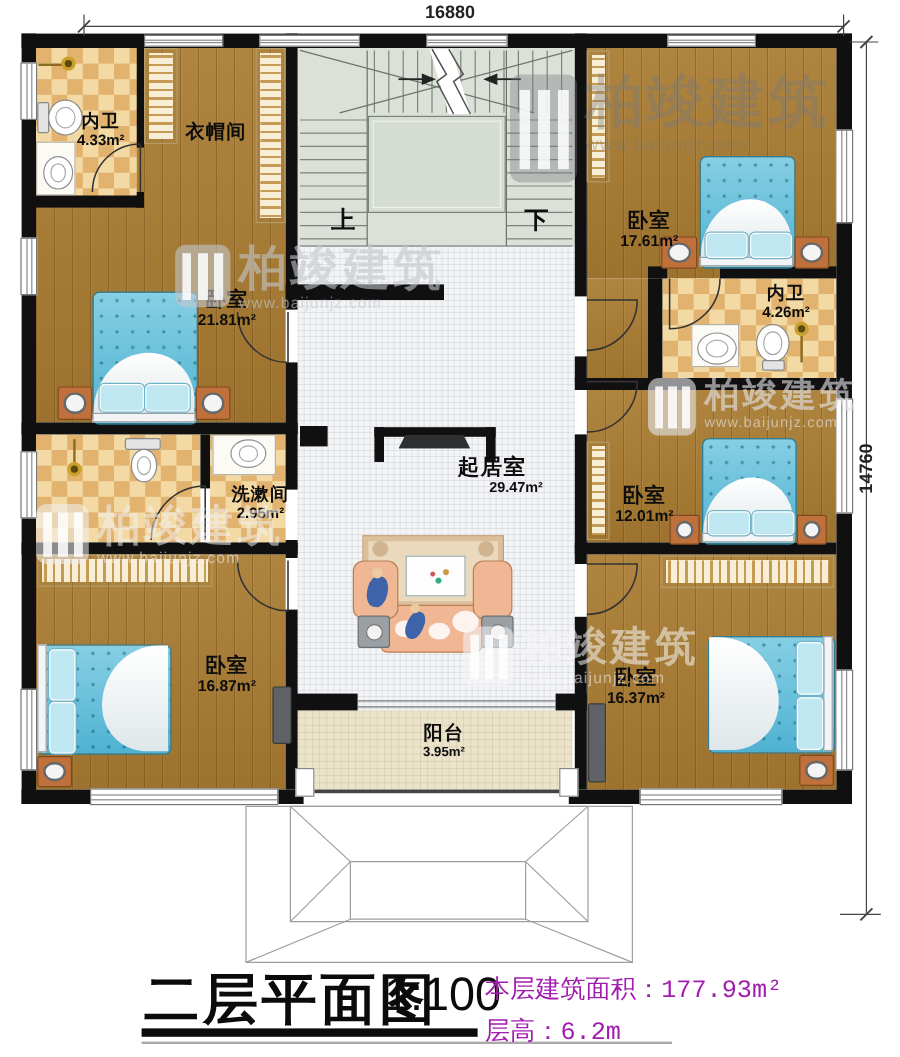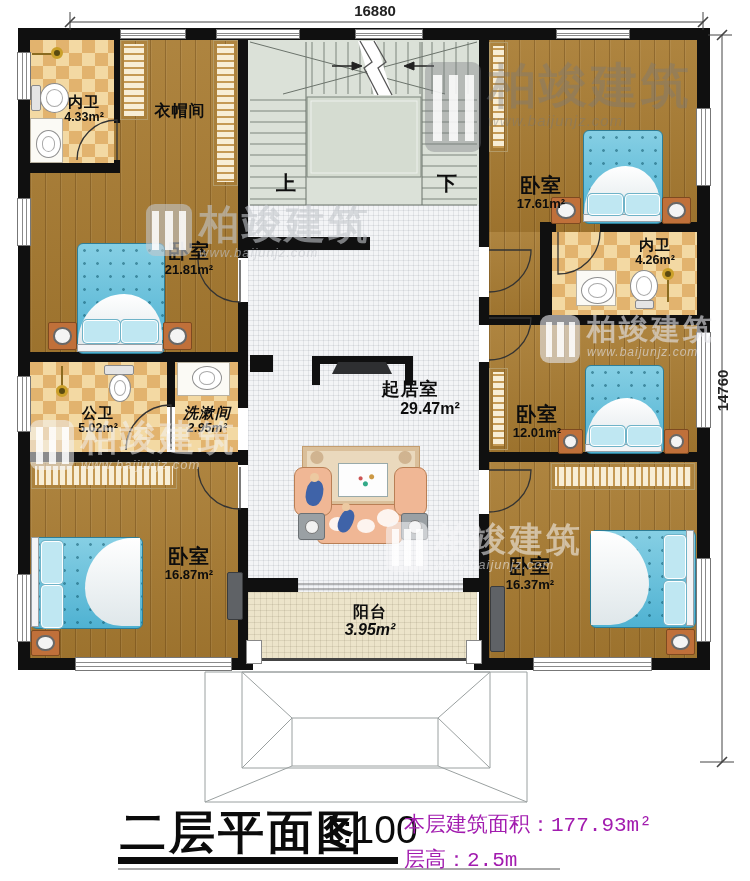--- a/index.html
+++ b/index.html
@@ -64,31 +64,31 @@
   .stbl::after{content:"";position:absolute;inset:22%;background:#f2f2f2;border-radius:50%;border:1px solid #777;box-sizing:border-box;}
   .ctable{position:absolute;background:#fdfdfd;border:1px solid #9aa;box-sizing:border-box;
         background-image:radial-gradient(circle at 68% 40%,#c94 2px,transparent 3px),
                          radial-gradient(circle at 55% 62%,#3a8 2px,transparent 3px),
                          radial-gradient(circle at 45% 45%,#c55 1.5px,transparent 2.5px);}
   .tv{position:absolute;background:#2e2f31;clip-path:polygon(10% 0,90% 0,100% 100%,0 100%);}
   .person{position:absolute;background:#3f63a8;border-radius:45%;}
   .head{position:absolute;background:#ecc9a1;border-radius:50%;}
   
   .rlabel{position:absolute;width:110px;margin-left:-55px;text-align:center;line-height:1.15;font-weight:800;color:#0d0d0d;pointer-events:none;}
-  .rname{font-size:20px;letter-spacing:1px;}
+  .rname{font-size:17px;letter-spacing:1px;}
   .rarea{font-size:13px;}
   .updown{position:absolute;font-size:20px;font-weight:800;color:#0d0d0d;}
   
   .wm{position:absolute;display:flex;align-items:flex-start;gap:7px;pointer-events:none;}
   .wm-logo{position:relative;border-radius:9px;background:var(--c);}
   .wm-logo::after{content:"";position:absolute;left:14%;right:12%;top:14%;bottom:12%;
      background-image:linear-gradient(90deg,rgba(255,255,255,.85) 0 22%,transparent 22% 38%,rgba(255,255,255,.85) 38% 62%,transparent 62% 78%,rgba(255,255,255,.85) 78% 100%);}
   .wm-col{display:flex;flex-direction:column;}
   .wm-brand{font-weight:900;color:var(--c);letter-spacing:3px;line-height:1;}
-  .wm-url{color:var(--c);letter-spacing:1px;line-height:1.4;font-style:italic;}
+  .wm-url{color:var(--c);letter-spacing:1px;line-height:1.4;}
   
   .dimtext{position:absolute;font-size:15px;font-weight:700;color:#222;text-align:center;}
   .title-main{position:absolute;font-size:46px;font-weight:700;letter-spacing:3px;color:#0b0b0b;}
   .title-scale{position:absolute;font-size:39px;font-weight:400;color:#0b0b0b;}
   .title-info{position:absolute;font-size:21px;font-weight:500;color:#a21caf;}
   .title-info .num{font-family:"Liberation Mono","DejaVu Sans Mono",monospace;font-weight:400;}
   .bar{position:absolute;background:#0b0b0b;}
 </style>
 </head>
 <body>
@@ -307,47 +307,43 @@
       <div class="rarea">21.81m²</div>
     </div>
   <div class="rlabel" style="left:541px;top:174px;">
     <div class="rname">卧室</div>
       <div class="rarea">17.61m²</div>
     </div>
   <div class="rlabel" style="left:655px;top:236px;">
     <div class="rname" style="font-size:15px;">内卫</div>
       <div class="rarea" style="font-size:12.5px;">4.26m²</div>
     </div>
-  <div class="rlabel" style="left:98px;top:404px;">
-    <div class="rname" style="font-size:15px;">公卫</div>
-      <div class="rarea" style="font-size:12.5px;">5.02m²</div>
-    </div>
-  <div class="rlabel" style="left:207px;top:404px;font-style:italic;">
+  <div class="rlabel" style="left:217px;top:404px;">
     <div class="rname" style="font-size:15px;">洗漱间</div>
       <div class="rarea" style="font-size:12.5px;">2.95m²</div>
     </div>
   <div class="rlabel" style="left:410px;top:379px;">
     <div class="rname" style="font-size:18px;text-align:center;">起居室</div>
-      <div class="rarea" style="font-size:16px;padding-left:40px;">29.47m²</div>
+      <div class="rarea" style="font-size:12px;padding-left:40px;">29.47m²</div>
     </div>
   <div class="rlabel" style="left:537px;top:403px;">
     <div class="rname">卧室</div>
       <div class="rarea">12.01m²</div>
     </div>
   <div class="rlabel" style="left:189px;top:545px;">
     <div class="rname">卧室</div>
       <div class="rarea">16.87m²</div>
     </div>
   <div class="rlabel" style="left:530px;top:555px;">
     <div class="rname">卧室</div>
       <div class="rarea">16.37m²</div>
     </div>
   <div class="rlabel" style="left:370px;top:603px;">
     <div class="rname" style="font-size:16px;">阳台</div>
-      <div class="rarea" style="font-size:16px;font-style:italic;">3.95m²</div>
+      <div class="rarea" style="font-size:11px;">3.95m²</div>
     </div>
   <div class="updown" style="left:276px;top:170px;">上</div>
   <div class="updown" style="left:437px;top:170px;">下</div>
 
   <div class="wm" style="left:425px;top:62px;--c:rgba(118,122,126,.38);">
     <span class="wm-logo" style="width:56px;height:90px;"></span>
     <span class="wm-col">
         <span class="wm-brand" style="font-size:48px;">柏竣建筑</span>
       <span class="wm-url" style="font-size:15px;">www.baijunjz.com</span>
       </span>
@@ -385,16 +381,16 @@
   <div class="dimtext" style="left:692px;top:382px;width:60px;transform:rotate(-90deg);">14760</div>
 
   <div class="title-main" style="left:120px;top:802px;">二层平面图</div>
   <div class="bar" style="left:118px;top:857px;width:280px;height:7px;"></div>
   <div class="abs" style="left:118px;top:868px;width:442px;height:2px;background:#aaa;"></div>
   <div class="title-scale" style="left:320px;top:808px;">1:100</div>
   <div class="title-info" style="left:404px;top:810px;">
     <span>本层建筑面积：</span><span class="num">177.93m²</span>
   </div>
   <div class="title-info" style="left:404px;top:845px;">
-    <span>层高：</span><span class="num">2.5m</span>
+    <span>层高：</span><span class="num">6.2m</span>
   </div>
 
 </div>
 
 </body></html>

